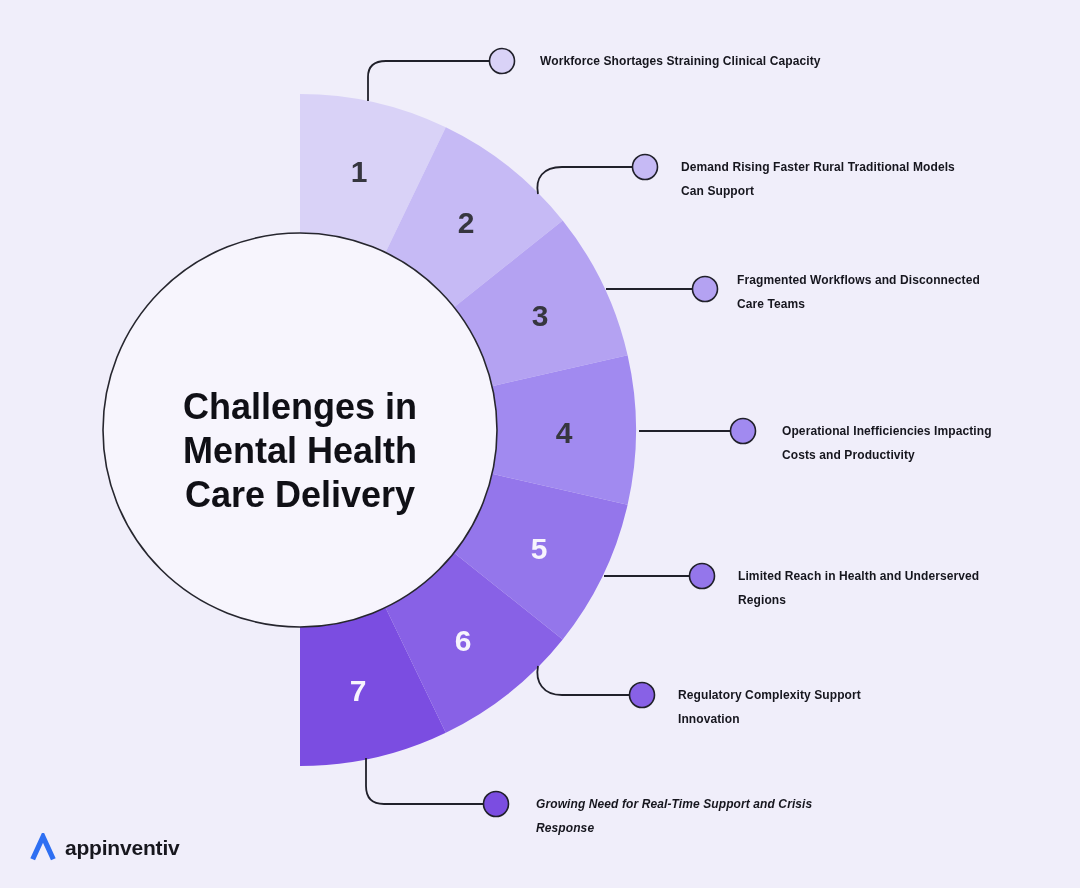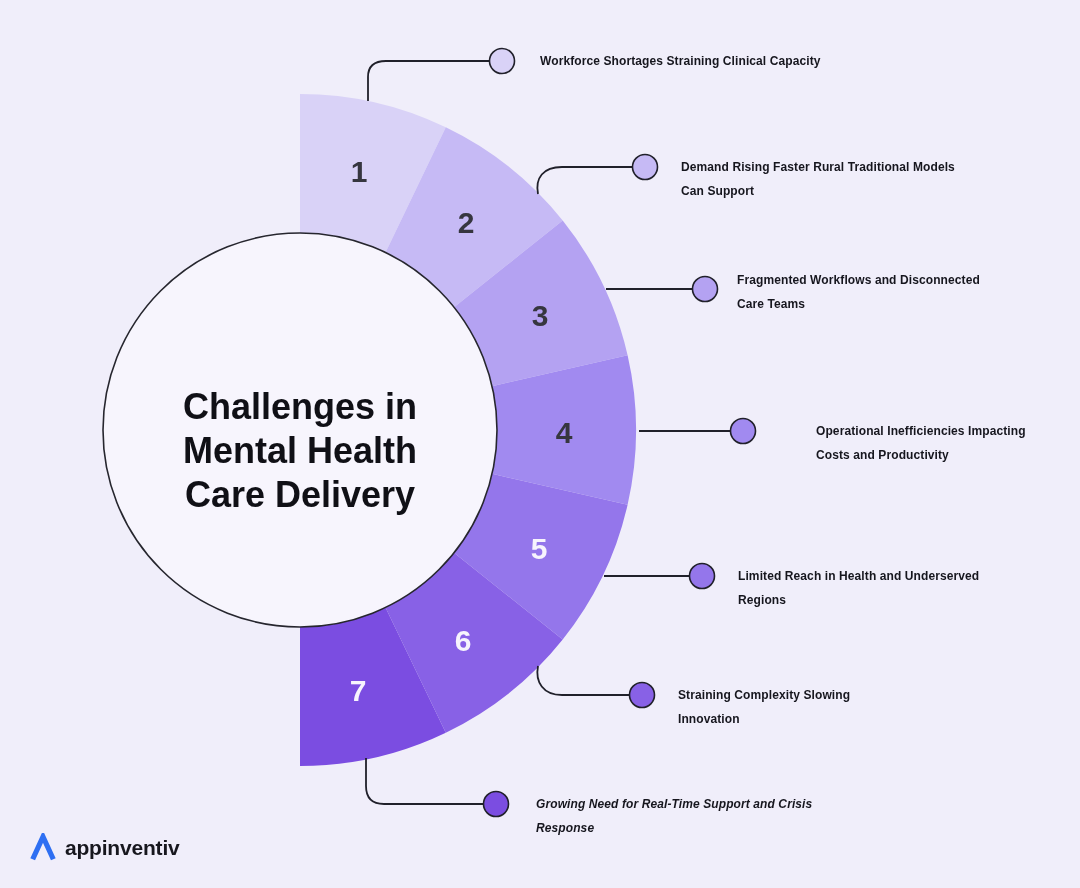--- a/index.html
+++ b/index.html
@@ -20,21 +20,21 @@
   .center-circle{fill:#f7f5fd;stroke:#26262e;stroke-width:1.6;}
   .label{
     position:absolute;
     font-size:12px;font-weight:700;
     line-height:24px;color:#16161e;
     letter-spacing:.1px;
   }
   .lbl-1{left:540px;top:49px;width:460px;}
   .lbl-2{left:681px;top:155px;width:295px;}
   .lbl-3{left:737px;top:268px;width:260px;}
-  .lbl-4{left:816px;top:419px;width:240px;}
+  .lbl-4{left:782px;top:419px;width:240px;}
   .lbl-5{left:738px;top:564px;width:255px;}
   .lbl-6{left:678px;top:683px;width:215px;}
   .lbl-7{left:536px;top:792px;width:280px;font-style:italic;}
   .diagram-title{
     position:absolute;left:150px;top:385px;width:300px;
     text-align:center;font-size:36px;font-weight:700;
     line-height:44px;color:#101016;
   }
   .logo{
     position:absolute;left:28px;top:833px;
@@ -87,21 +87,21 @@
     <circle class="dot" cx="496" cy="804" r="12.5" fill="#7b4de1"></circle>
   </svg>
 
   <div class="diagram-title">Challenges in Mental Health Care Delivery</div>
 
   <div class="label lbl-1">Workforce Shortages Straining Clinical Capacity</div>
   <div class="label lbl-2">Demand Rising Faster Rural Traditional Models Can Support</div>
   <div class="label lbl-3">Fragmented Workflows and Disconnected Care Teams</div>
   <div class="label lbl-4">Operational Inefficiencies Impacting Costs and Productivity</div>
   <div class="label lbl-5">Limited Reach in Health and Underserved Regions</div>
-  <div class="label lbl-6">Straining Complexity Slowing Innovation</div>
+  <div class="label lbl-6">Regulatory Complexity Support Innovation</div>
   <div class="label lbl-7">Growing Need for Real-Time Support and Crisis Response</div>
 
   <div class="logo">
     <svg width="30" height="30" viewBox="0 0 32 32">
       <path d="M5 28 L16 4 L27 28" fill="none" stroke-width="5.5" stroke-linejoin="miter" stroke-linecap="butt" stroke="#2e6ff2"></path>
     </svg>
     <span class="logo-text">appinventiv</span>
   </div>
 
 </div>

